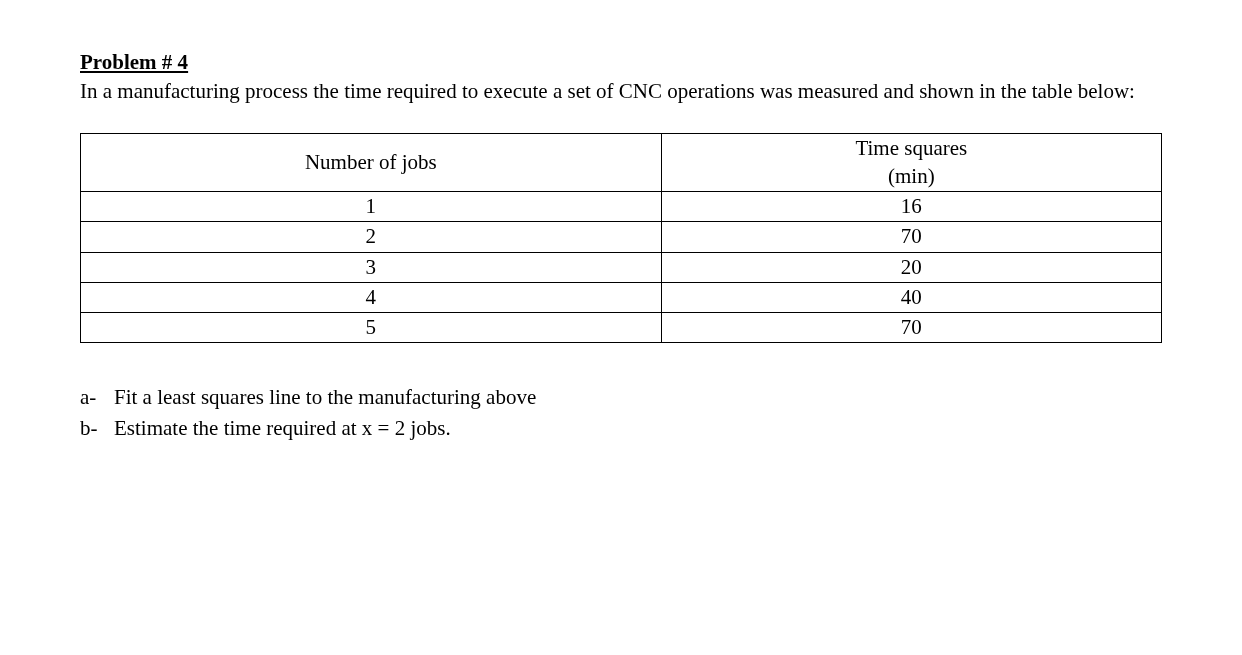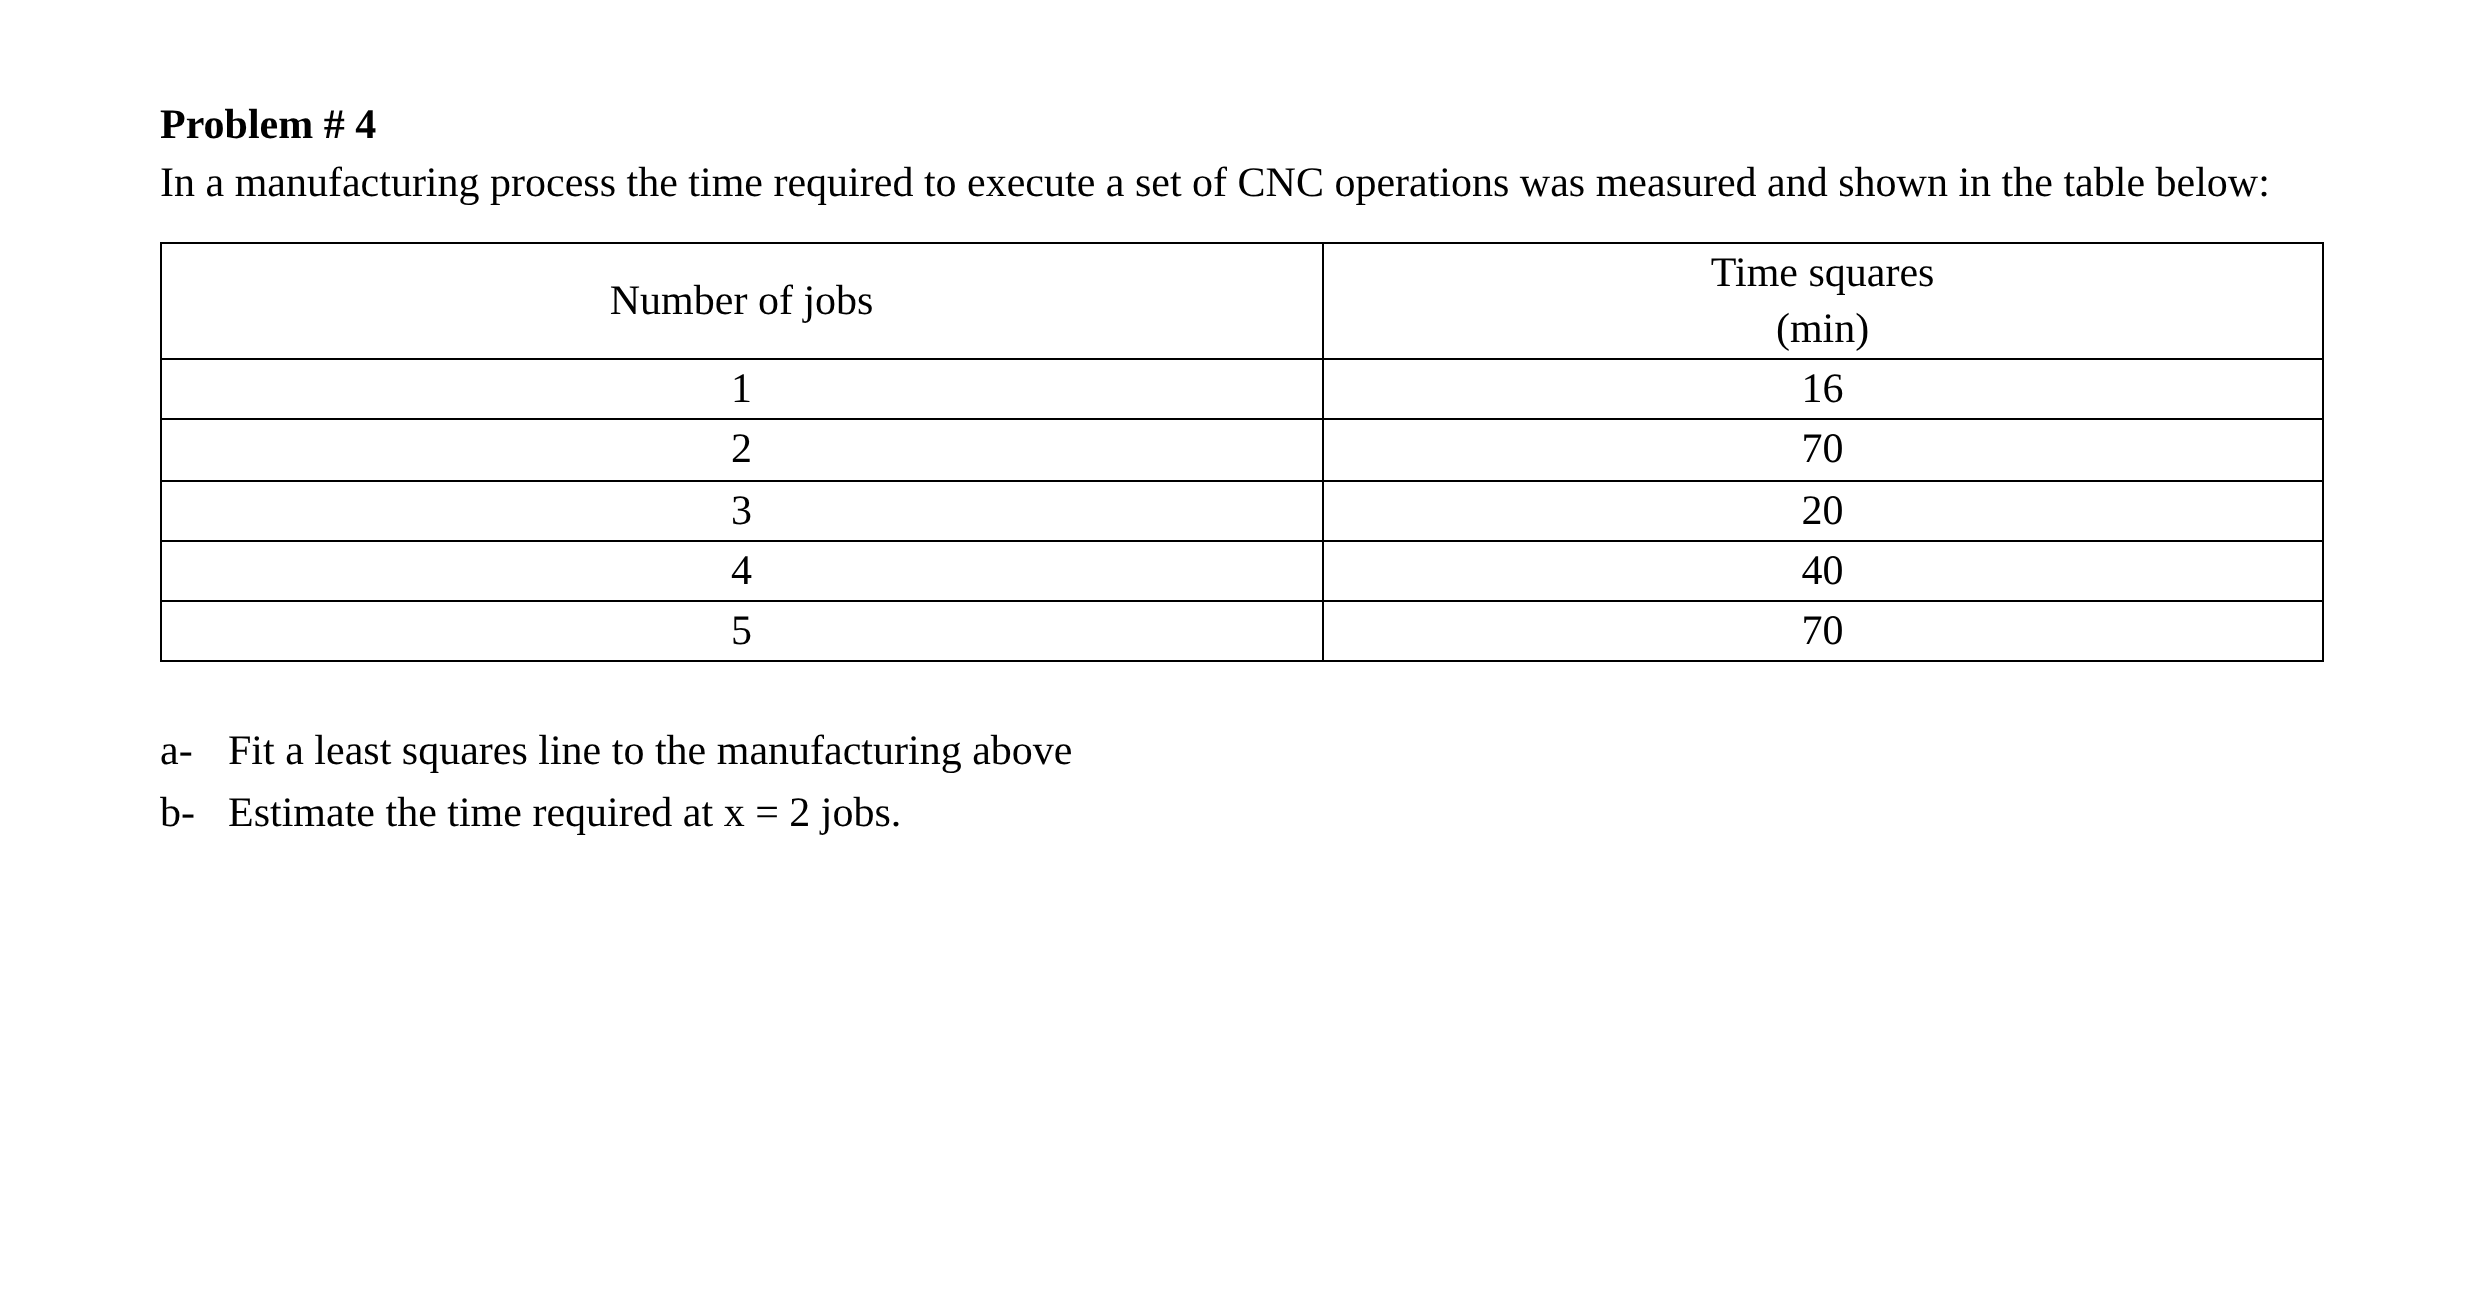--- a/index.html
+++ b/index.html
@@ -7,31 +7,32 @@
       font-size: 21px;
       color: #000;
       background: #fff;
       margin: 0;
       padding: 50px 80px;
       width: 1242px;
       box-sizing: border-box;
     }
     .problem-title {
       font-weight: bold;
+      text-decoration: underline;
       margin-bottom: 2px;
     }
     .problem-text {
       text-align: justify;
-      margin-bottom: 16px;
+      margin-bottom: 28px;
       line-height: 1.35;
     }
     table {
       border-collapse: collapse;
       width: 100%;
-      margin-bottom: 30px;
+      margin-bottom: 40px;
     }
     th, td {
       border: 1px solid #000;
       font-weight: normal;
       text-align: center;
       vertical-align: middle;
       padding: 1px 6px;
       line-height: 1.3;
     }
     th {

